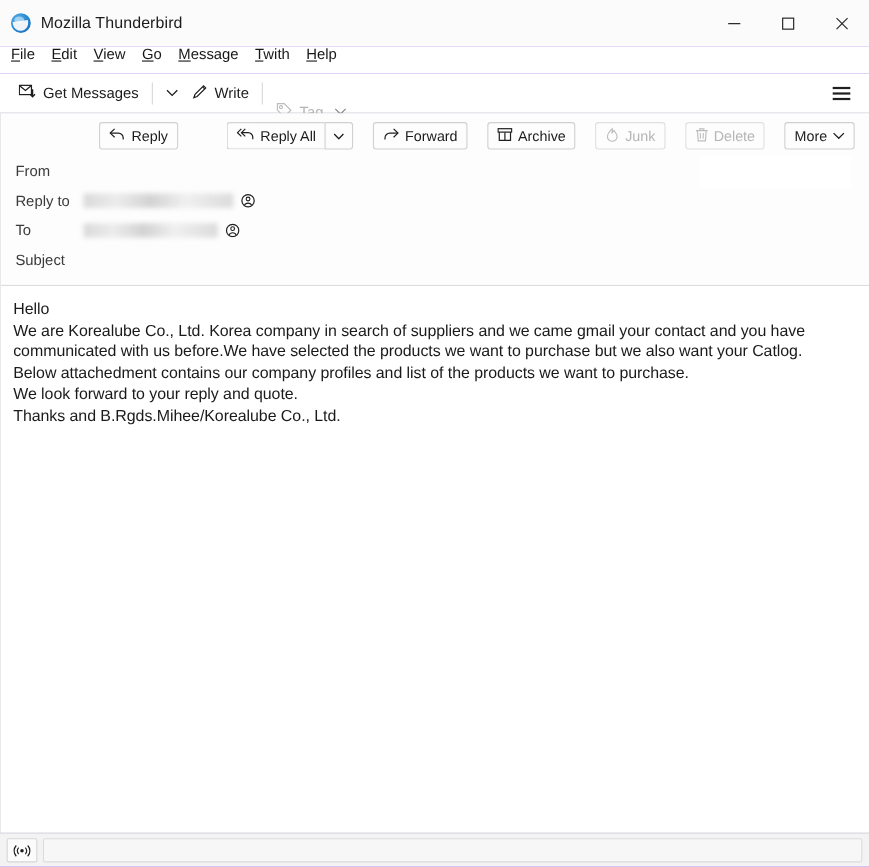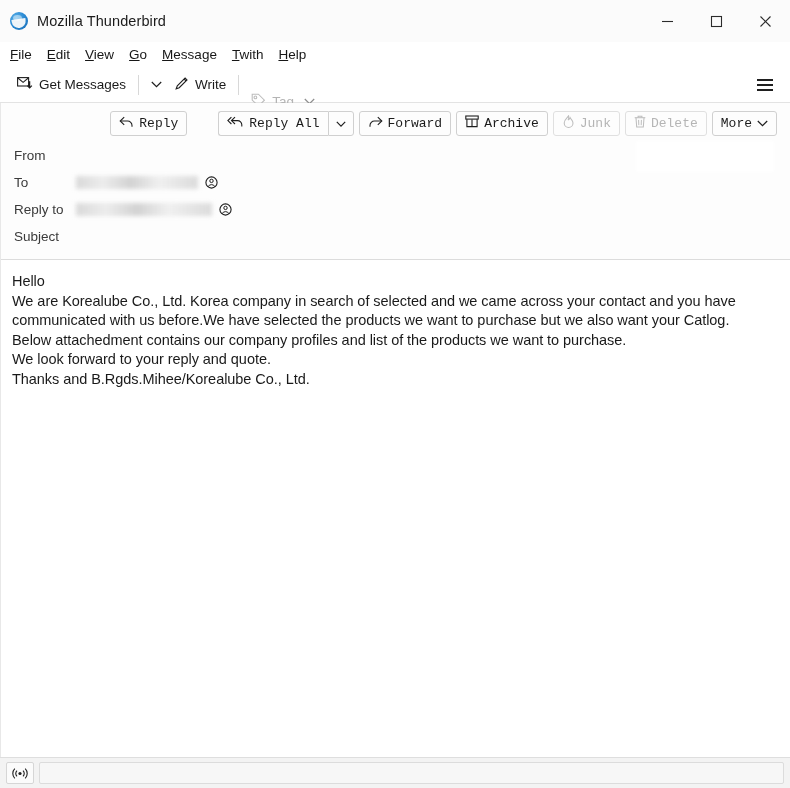--- a/index.html
+++ b/index.html
@@ -86,21 +86,21 @@
     justify-content: center;
     color: #2b2b2b;
   }
   .win-btn svg { display: block; }
 
   
   .menubar {
     height: 25px;
     min-height: 25px;
     display: flex;
-    align-items: center;
+    align-items: flex-start;
     padding-left: 10px;
     background: #ffffff;
   }
   .menu-item {
     font-size: 13.5px;
     color: #171717;
     padding: 0 8px 0 0;
     margin-right: 7px;
     white-space: nowrap;
   }
@@ -176,24 +176,23 @@
     position: relative;
     padding: 8px 0 9px 0;
     background: #fdfdfd;
     border-bottom: 1px solid #dcdcdc;
   }
 
   .msg-actions {
     display: flex;
     justify-content: flex-end;
     align-items: flex-start;
-    gap: 5px;
+    gap: 18px;
     padding-right: 13px;
     margin-bottom: 6px;
-    font-family: Liberation Mono, monospace;
   }
   .act-btn {
     display: flex;
     align-items: center;
     gap: 5px;
     height: 23px;
     padding: 0 8px;
     border: 1px solid #d0d0d0;
     border-radius: 3px;
     background: #fdfdfd;
@@ -492,59 +491,59 @@
         </div>
       </div>
 
       <div class="hdr-rows">
 
         <div class="hdr-row">
           <div class="hdr-label">From</div>
         </div>
 
         <div class="hdr-row">
+          <div class="hdr-label">Reply to</div>
+          <div class="hdr-value">
+            <span class="redact" style="width:136px;"></span>
+            <span class="contact-ico">
+              <svg width="13" height="13" viewBox="0 0 13 13">
+                <circle cx="6.5" cy="6.5" r="5.6" fill="none" stroke="#1f1f1f" stroke-width="1.1"></circle>
+                <circle cx="6.5" cy="4.9" r="1.7" fill="none" stroke="#1f1f1f" stroke-width="1"></circle>
+                <path d="M3.3 10.6 a3.3 2.6 0 0 1 6.4 0" fill="none" stroke="#1f1f1f" stroke-width="1"></path>
+              </svg>
+            </span>
+          </div>
+        </div>
+
+        <div class="hdr-row">
           <div class="hdr-label">To</div>
           <div class="hdr-value">
             <span class="redact" style="width:122px;"></span>
             <span class="contact-ico">
               <svg width="13" height="13" viewBox="0 0 13 13">
                 <circle cx="6.5" cy="6.5" r="5.6" fill="none" stroke="#1f1f1f" stroke-width="1.1"></circle>
                 <circle cx="6.5" cy="4.9" r="1.7" fill="none" stroke="#1f1f1f" stroke-width="1"></circle>
                 <path d="M3.3 10.6 a3.3 2.6 0 0 1 6.4 0" fill="none" stroke="#1f1f1f" stroke-width="1"></path>
               </svg>
             </span>
           </div>
         </div>
 
         <div class="hdr-row">
-          <div class="hdr-label">Reply to</div>
-          <div class="hdr-value">
-            <span class="redact" style="width:136px;"></span>
-            <span class="contact-ico">
-              <svg width="13" height="13" viewBox="0 0 13 13">
-                <circle cx="6.5" cy="6.5" r="5.6" fill="none" stroke="#1f1f1f" stroke-width="1.1"></circle>
-                <circle cx="6.5" cy="4.9" r="1.7" fill="none" stroke="#1f1f1f" stroke-width="1"></circle>
-                <path d="M3.3 10.6 a3.3 2.6 0 0 1 6.4 0" fill="none" stroke="#1f1f1f" stroke-width="1"></path>
-              </svg>
-            </span>
-          </div>
-        </div>
-
-        <div class="hdr-row">
           <div class="hdr-label">Subject</div>
         </div>
 
       </div>
 
       <div class="white-patch"></div>
     </div>
 
     <div class="msg-body">
       <div class="body-line">Hello</div>
-      <div class="body-line">We are Korealube Co., Ltd. Korea company in search of selected and we came across your contact and you have</div>
+      <div class="body-line">We are Korealube Co., Ltd. Korea company in search of suppliers and we came gmail your contact and you have</div>
       <div class="body-line">communicated with us before.We have selected the products we want to purchase but we also want your Catlog.</div>
       <div class="body-line">Below attachedment contains our company profiles and list of the products we want to purchase.</div>
       <div class="body-line">We look forward to your reply and quote.</div>
       <div class="body-line">Thanks and B.Rgds.Mihee/Korealube Co., Ltd.</div>
     </div>
   </div>
 
   <div class="statusbar">
     <div class="status-ico">
       <svg width="16" height="13" viewBox="0 0 16 13">

